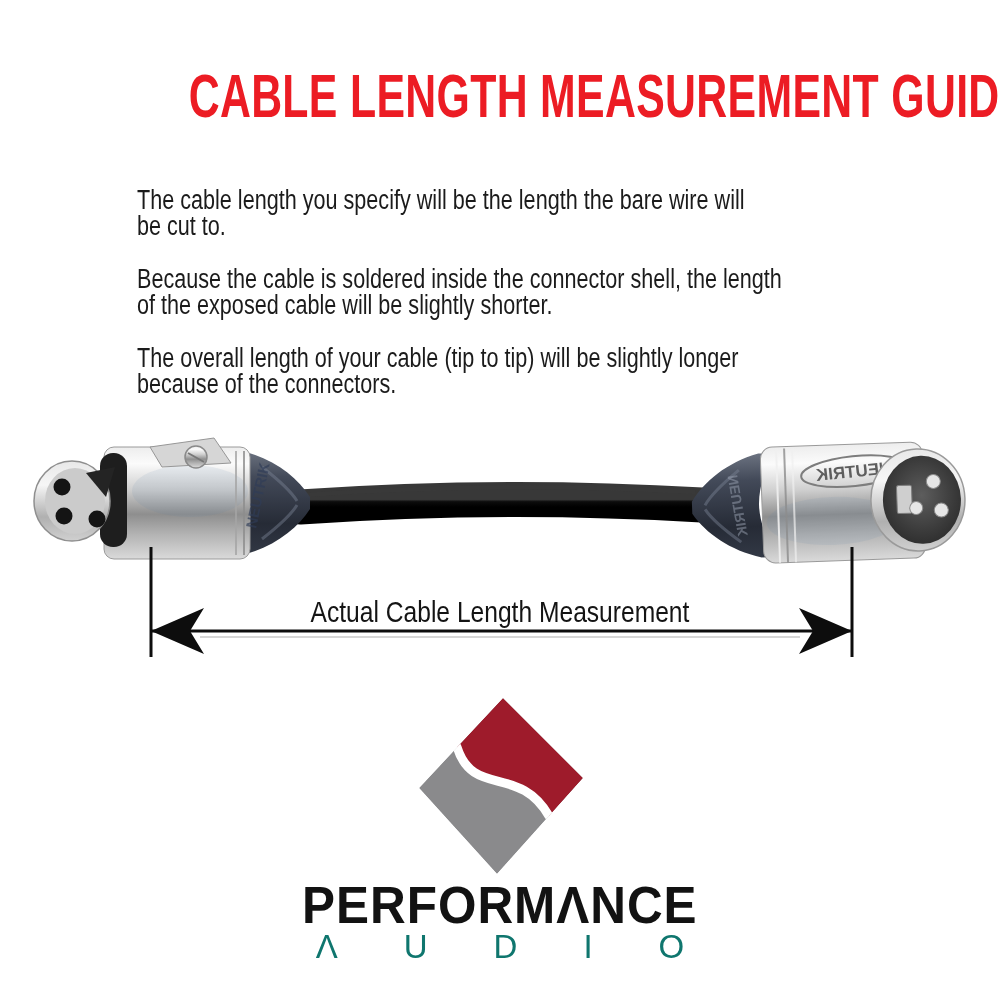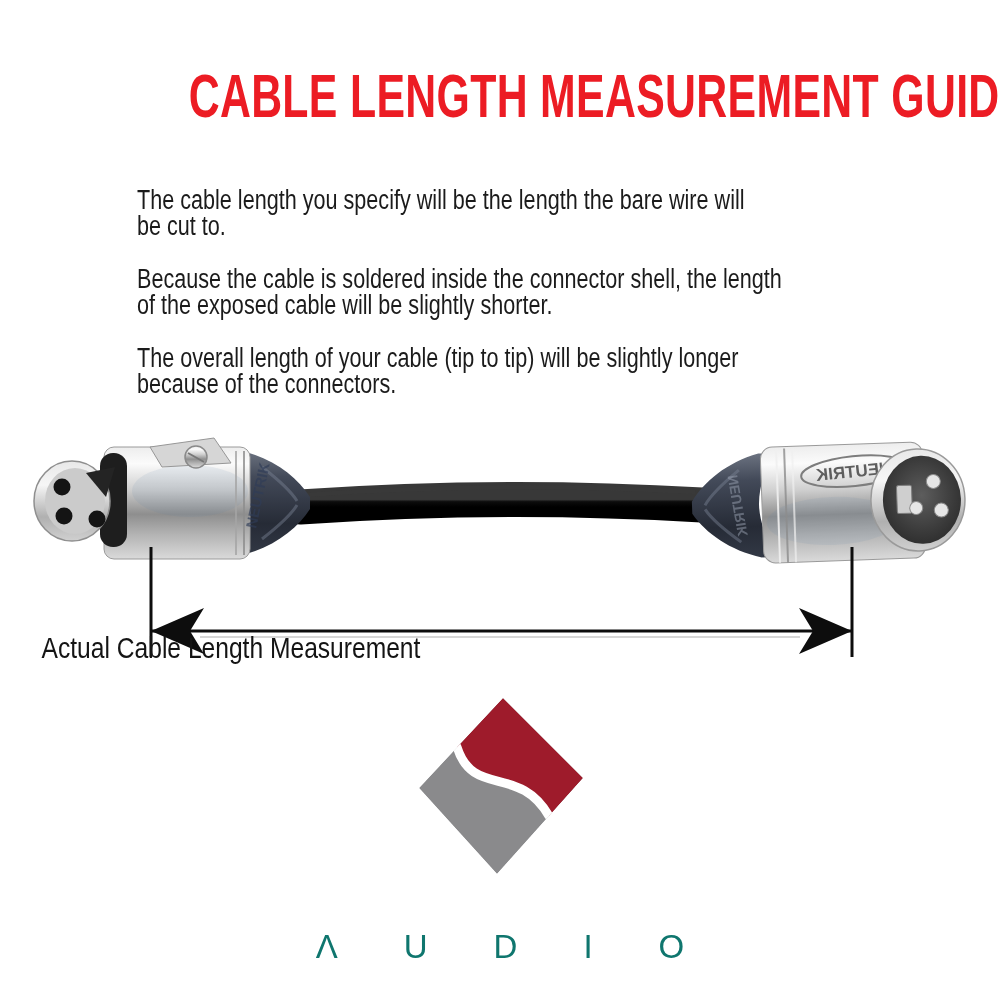--- a/index.html
+++ b/index.html
@@ -13,21 +13,21 @@
 
   
   .intro{position:absolute;top:187px;left:137px;width:960px;color:#1b1b1b;
          transform:scaleX(.80);transform-origin:left top;}
   .intro p{margin:0 0 27px 0;font-size:27px;line-height:26px;white-space:pre-line;}
 
   
   .figure{position:absolute;top:425px;left:0;width:1000px;height:250px;}
 
   
-  .mlabel{position:absolute;left:0;width:100%;text-align:left;white-space:nowrap;color:#141414;margin-top:36px;}
+  .mlabel{position:absolute;left:0;width:100%;text-align:center;white-space:nowrap;color:#141414;}
   .mlabel span{display:inline-block;font-size:30px;transform:scaleX(.82);transform-origin:center top;}
   .mlabel.top{top:595px;}
   .mlabel.bottom{top:634px;}
 
   
   .logo-mark{position:absolute;top:692px;left:415px;width:172px;height:188px;}
   .brandname{position:absolute;top:876px;left:0;width:100%;text-align:center;white-space:nowrap;}
   .brandname span{display:inline-block;font-size:51px;font-weight:700;color:#121212;
                   letter-spacing:1px;transform:scaleX(.97);transform-origin:center top;}
   .brandsub{position:absolute;top:928px;left:0;width:100%;text-align:center;white-space:nowrap;}
@@ -154,17 +154,20 @@
         <path d="M88,6 L168,86 L82,182 L4,96 Z"></path>
       </clipPath>
     </defs>
     <g clip-path="url(#diamondClip)">
       <path d="M88,6 L168,86 L82,182 L4,96 Z" fill="#8A8A8C"></path>
       <path d="M88,6 L168,86 L134,124 C104,72 58,106 42,55 Z" fill="#9E1B2B"></path>
       <path d="M42,55 C58,106 104,72 134,124" fill="none" stroke="#ffffff" stroke-width="9" stroke-linecap="round"></path>
     </g>
   </svg>
 
+  <div class="brandname">
+    <span>PERFORMΛNCE</span>
+  </div>
   <div class="brandsub">
     <span>ΛUDIO</span>
   </div>
 
 </div>
 
 </body></html>

